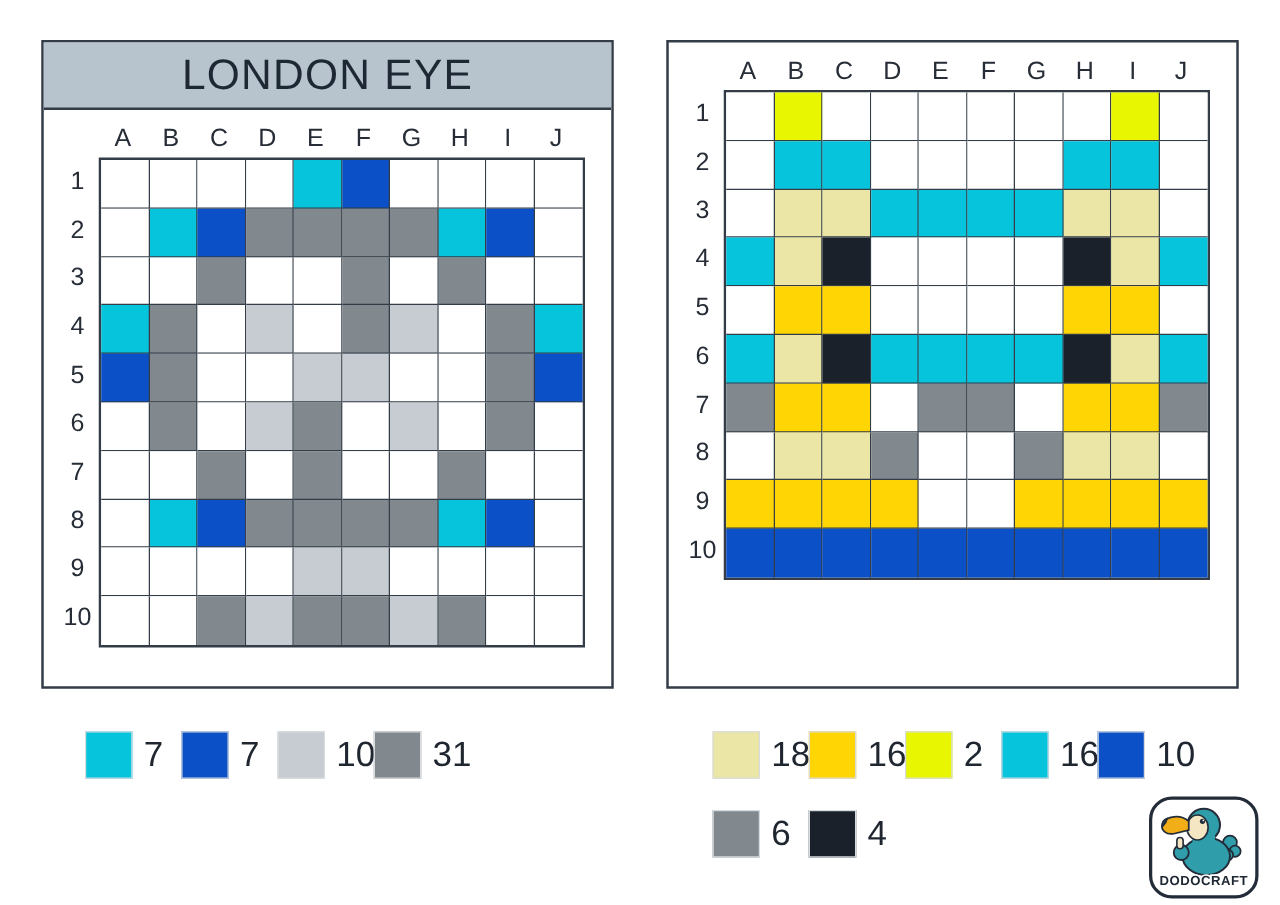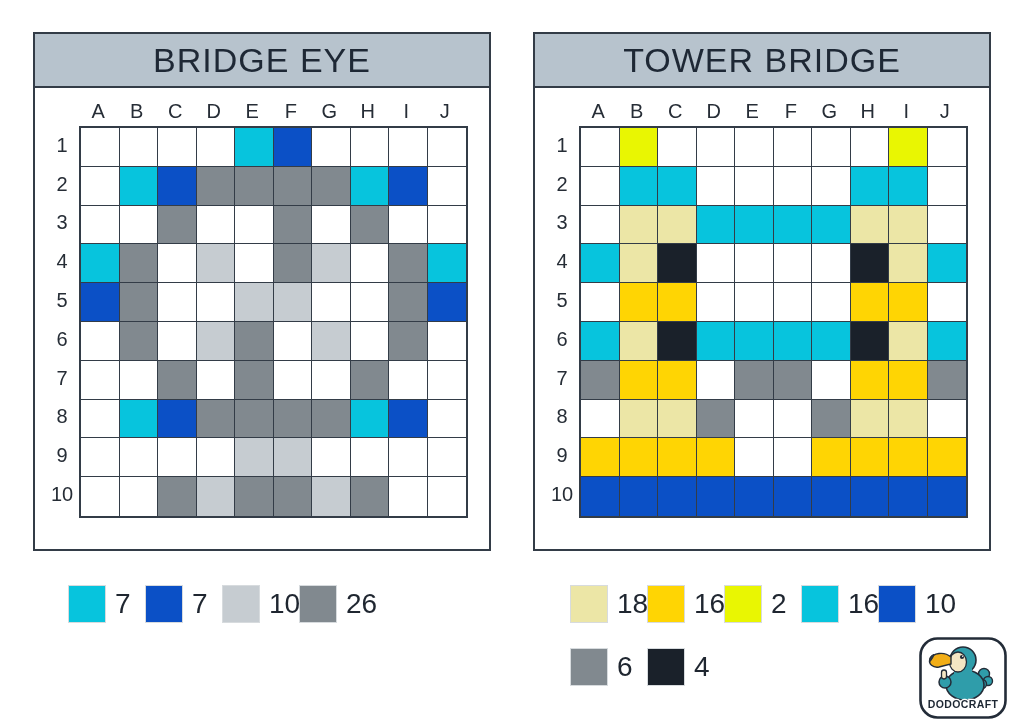--- a/index.html
+++ b/index.html
@@ -53,21 +53,21 @@
     font-size:28px; color:#1f2630; margin-left:9px; line-height:38px;
   }
   .logo { position:absolute; left:918px; top:636px; width:90px; height:84px; }
 </style>
 </head>
 <body>
 
 <div class="page">
 
   <div class="panel panel-left">
-    <div class="panel-header">BRIDGE EYE</div>
+    <div class="panel-header">LONDON EYE</div>
     <div class="grid-area">
         <div class="col-labels">
           <div class="col-label">A</div>
           <div class="col-label">B</div>
           <div class="col-label">C</div>
           <div class="col-label">D</div>
           <div class="col-label">E</div>
           <div class="col-label">F</div>
           <div class="col-label">G</div>
           <div class="col-label">H</div>
@@ -187,21 +187,20 @@
             <div class="pixel-cell" style="background: rgb(198, 204, 209);"></div>
             <div class="pixel-cell" style="background: rgb(129, 137, 143);"></div>
             <div class="pixel-cell" style="background: rgb(255, 255, 255);"></div>
             <div class="pixel-cell" style="background: rgb(255, 255, 255);"></div>
           </div>
         </div>
       </div>
   </div>
 
   <div class="panel panel-right">
-    <div class="panel-header">TOWER BRIDGE</div>
     <div class="grid-area">
         <div class="col-labels">
           <div class="col-label">A</div>
           <div class="col-label">B</div>
           <div class="col-label">C</div>
           <div class="col-label">D</div>
           <div class="col-label">E</div>
           <div class="col-label">F</div>
           <div class="col-label">G</div>
           <div class="col-label">H</div>
@@ -335,21 +334,21 @@
       <div class="legend-item">
         <div class="legend-swatch" style="background: rgb(11, 80, 198);"></div>
         <div class="legend-count">7</div>
       </div>
       <div class="legend-item">
         <div class="legend-swatch" style="background: rgb(198, 204, 209);"></div>
         <div class="legend-count">10</div>
       </div>
       <div class="legend-item">
         <div class="legend-swatch" style="background: rgb(129, 137, 143);"></div>
-        <div class="legend-count">26</div>
+        <div class="legend-count">31</div>
       </div>
     </div>
   <div class="legend" style="left:570px; top:585px">
       <div class="legend-item">
         <div class="legend-swatch" style="background: rgb(236, 230, 166);"></div>
         <div class="legend-count">18</div>
       </div>
       <div class="legend-item">
         <div class="legend-swatch" style="background: rgb(255, 213, 3);"></div>
         <div class="legend-count">16</div>

